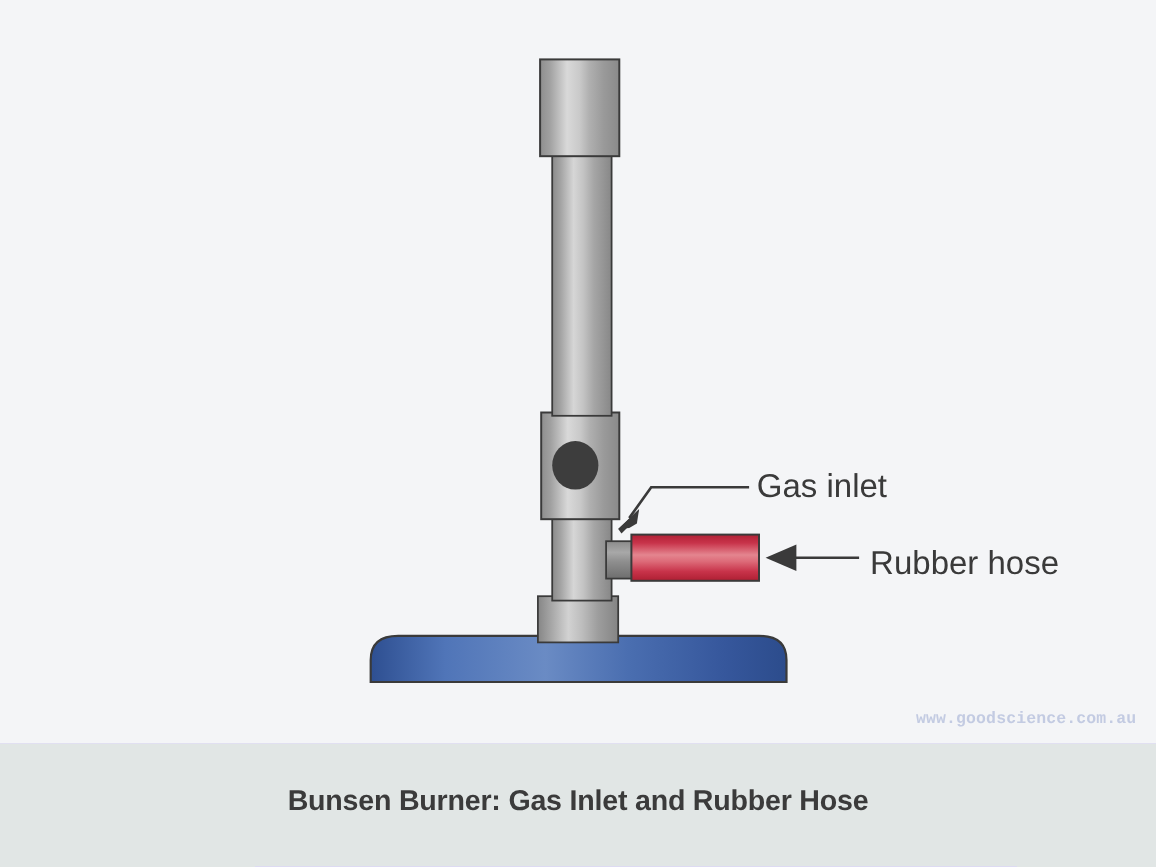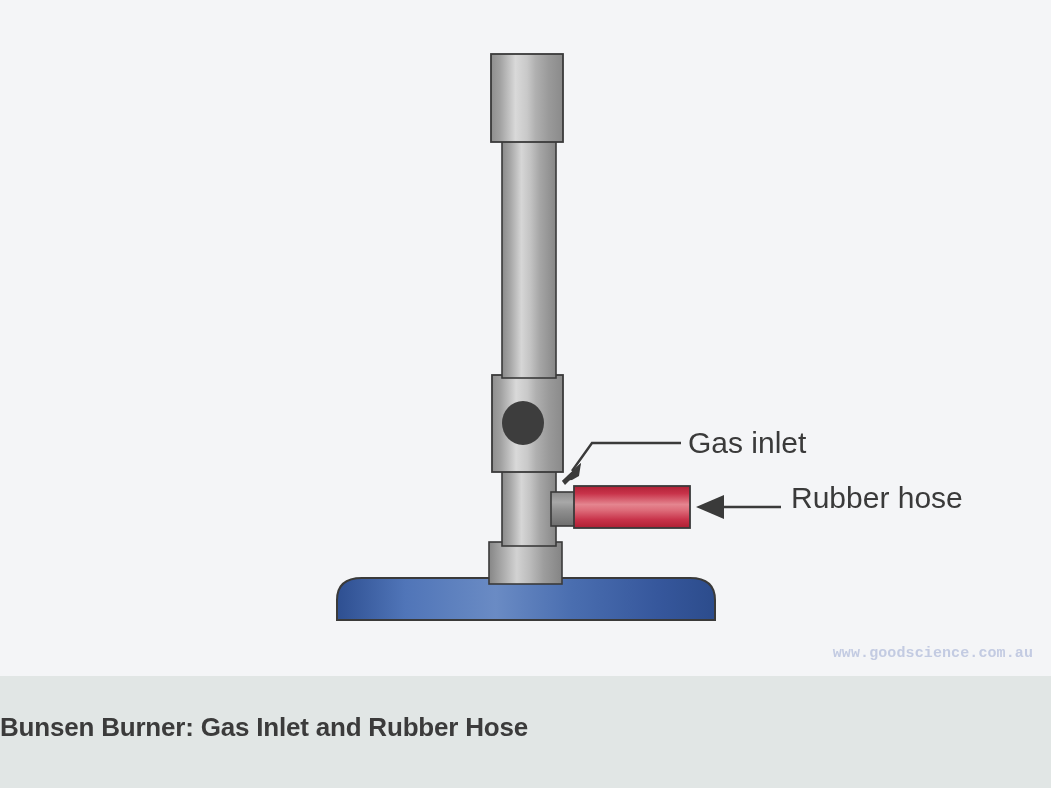--- a/index.html
+++ b/index.html
@@ -31,21 +31,21 @@
     top: 676px;
     width: 1051px;
     height: 112px;
     background: #e1e6e5;
   }
   #caption-text {
     position: absolute;
     left: 0;
     top: 36px;
     width: 1051px;
-    text-align: left;
+    text-align: center;
     font-family: "Liberation Sans", sans-serif;
     font-size: 26px;
     font-weight: bold;
     color: #3b3b3b;
     letter-spacing: -0.2px;
   }
   #watermark {
     position: absolute;
     right: 18px;
     top: 645px;
@@ -61,21 +61,21 @@
     top: 0;
   }
   .label-text {
     position: absolute;
     font-family: "Liberation Sans", sans-serif;
     font-size: 30px;
     color: #3a3a3a;
     white-space: nowrap;
   }
   #label-gas-inlet { left: 688px; top: 426px; }
-  #label-rubber-hose { left: 791px; top: 481px; }
+  #label-rubber-hose { left: 791px; top: 496px; }
 </style>
 </head>
 <body>
 
 <div id="figure">
 
   <div id="illustration-area">
 
     <svg id="burner-svg" width="1051" height="676" viewBox="0 0 1051 676" xmlns="http://www.w3.org/2000/svg">
       <defs>

